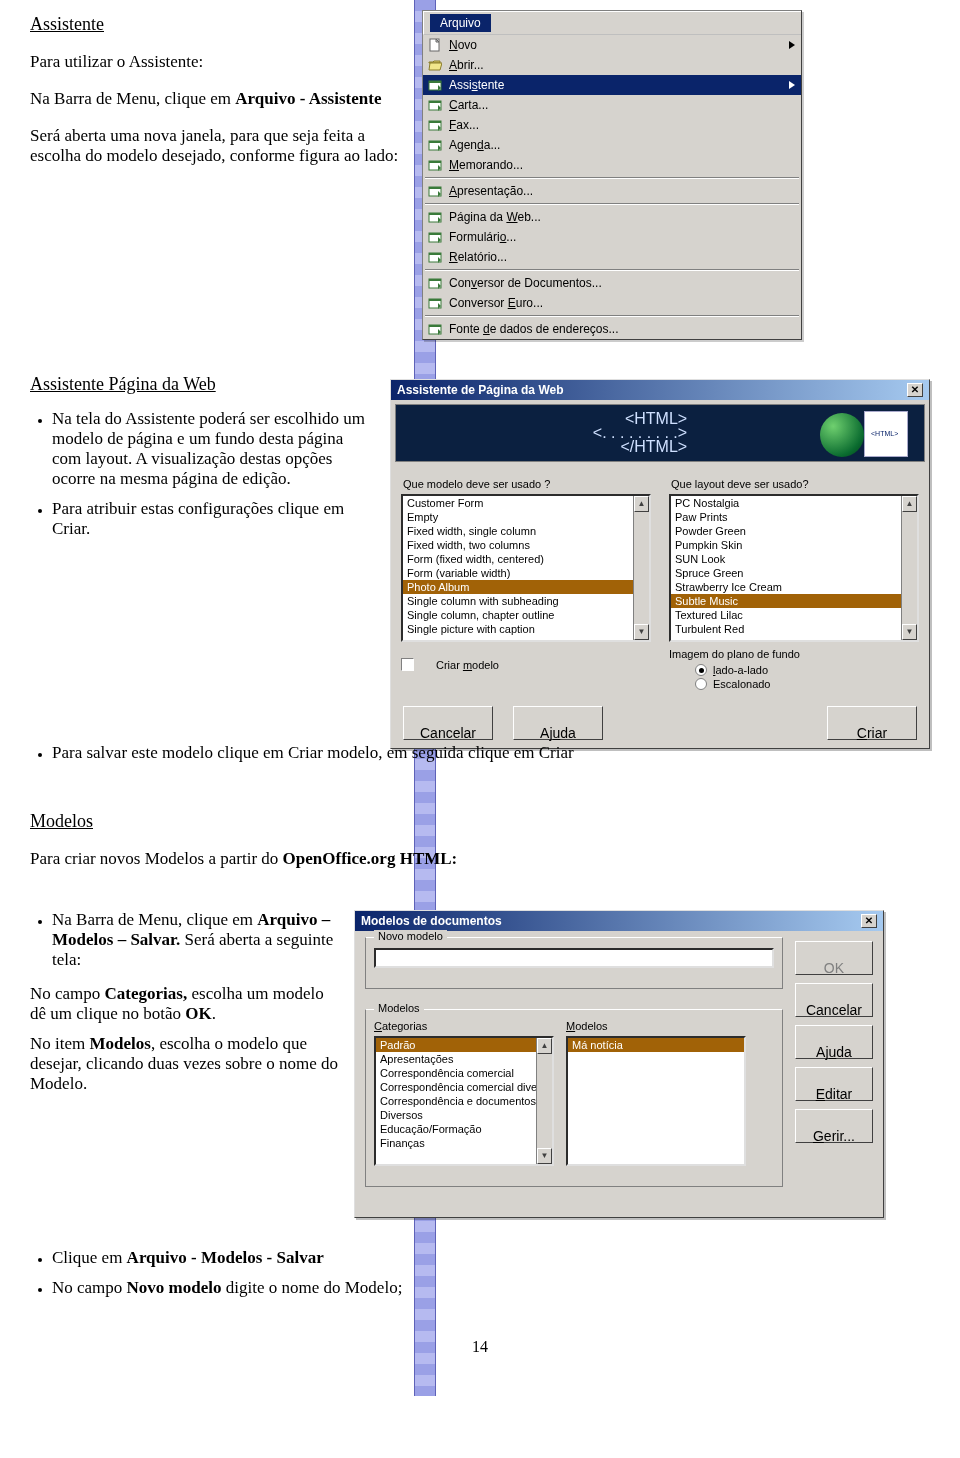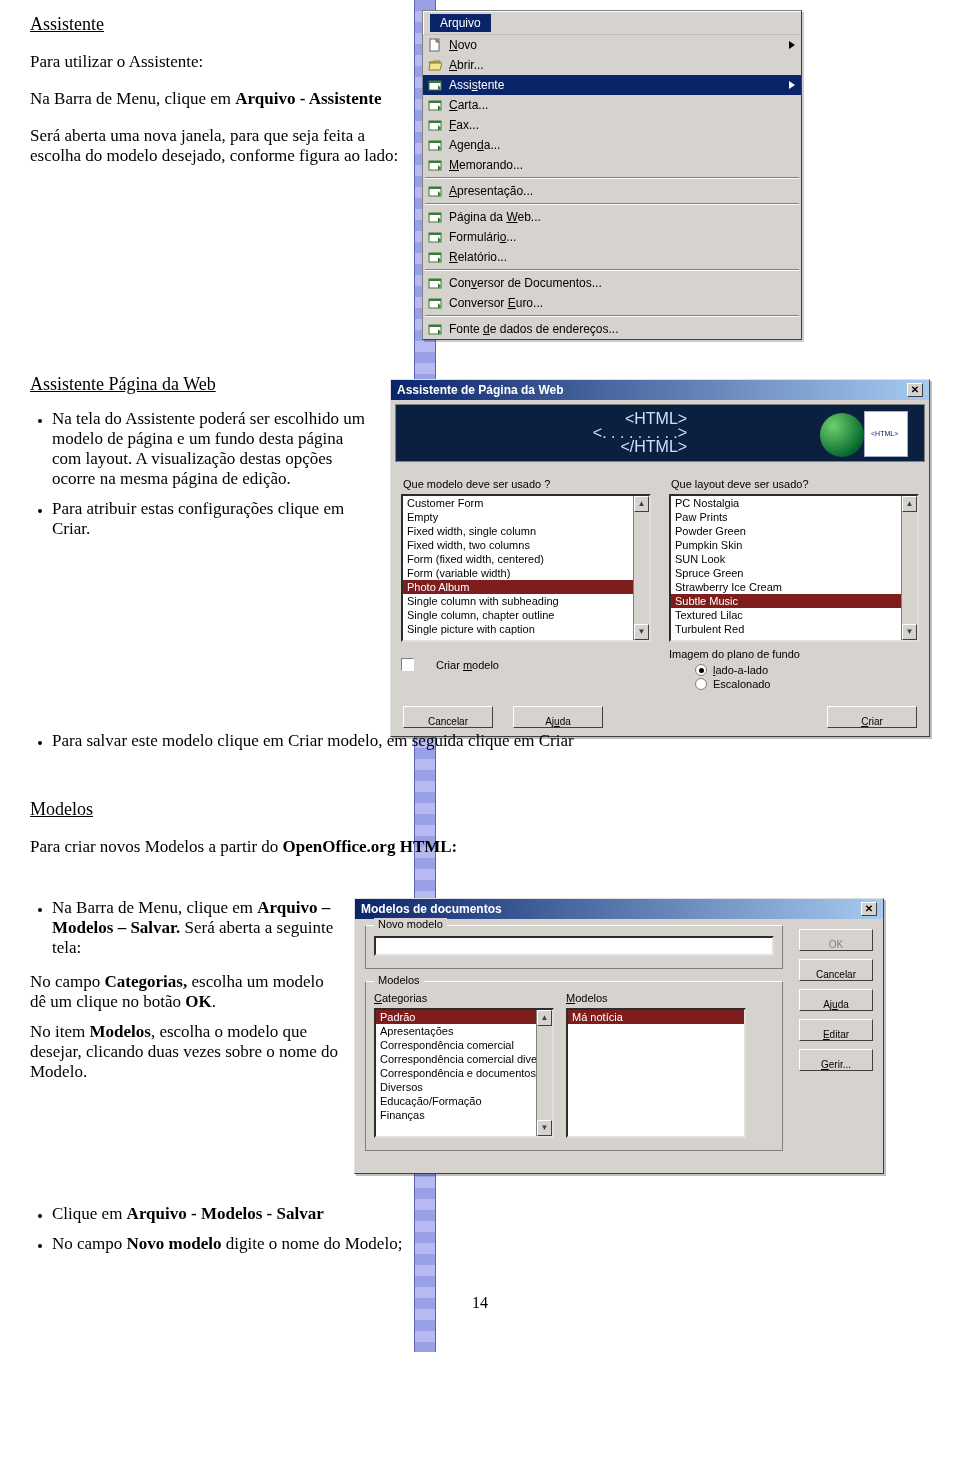--- a/index.html
+++ b/index.html
@@ -170,21 +170,21 @@
     border:2px inset #fff;
     border-top-color:#808080; border-left-color:#808080;
     border-right-color:#dfdfdf; border-bottom-color:#dfdfdf;
     height: 148px;
     overflow: hidden;
     position: relative;
     width: 250px;
     font-size: 11px;
   }
   .listbox .li { padding: 1px 4px; white-space: nowrap; cursor:default; }
-  .listbox .li.sel { background:#7f1d1d;color:#fff; }
+  .listbox .li.sel { background:#a16207;color:#fff; }
   .listbox .sbar {
     position:absolute; right:0; top:0; bottom:0; width:16px;
     background:#d6d3ce;
     border-left:1px solid #808080;
     display:flex;flex-direction:column;justify-content:space-between;
   }
   .sbtn{ height:16px;background:#d6d3ce;border:1px solid #fff;border-right-color:#404040;border-bottom-color:#404040;
          font-size:8px;text-align:center;line-height:14px;color:#404040;}
 
   .checkrow { margin-top: 16px; display:flex;align-items:center;gap:22px; }
@@ -194,40 +194,40 @@
   }
   .radiorow { display:flex;align-items:center;gap:6px;margin:2px 0; }
   .radio { width:12px;height:12px;border-radius:50%;background:#fff;border:1px solid #808080;
            display:inline-flex;align-items:center;justify-content:center;}
   .radio.on::after{content:"";width:5px;height:5px;border-radius:50%;background:#000;}
 
   .btnrow{ display:flex; gap:20px; margin-top:14px; padding:0 2px;}
   .btn{
     min-width:90px;height:22px;background:#d6d3ce;
     border:1px solid #fff;border-right-color:#404040;border-bottom-color:#404040;
-    font-size:10px; text-align:center; line-height:20px; cursor:default;
-    padding:5px 10px;
+    font-size:14px; text-align:center; line-height:20px; cursor:default;
+    padding:16px 10px;
   }
 
   
   .templates {
     width: 530px;
     font-family: Tahoma, Arial, sans-serif;
     font-size: 11px;
     background: #d6d3ce;
     border: 1px solid #404040;
     border-top-color:#dfdfdf;border-left-color:#dfdfdf;
     box-shadow: 2px 2px 0 rgba(0,0,0,.25);
     margin-left: 4px;
   }
   .templates .body{ padding:6px 10px 10px 10px; position:relative;}
   .group {
     border:1px solid #808080;
     border-top-color:#fff;
-    position:relative; padding:10px 8px 12px 8px; margin-bottom:12px;
+    position:relative; padding:10px 8px 20px 8px; margin-bottom:20px;
   }
   .group::before{
     content: attr(data-legend);
     position:absolute; top:-8px; left:8px; background:#d6d3ce; padding:0 4px;
     font-size:11px;color:#000;
   }
   .textinput{
     width:100%; height:20px; background:#fff;
     border:2px inset #fff;
     border-top-color:#808080;border-left-color:#808080;

